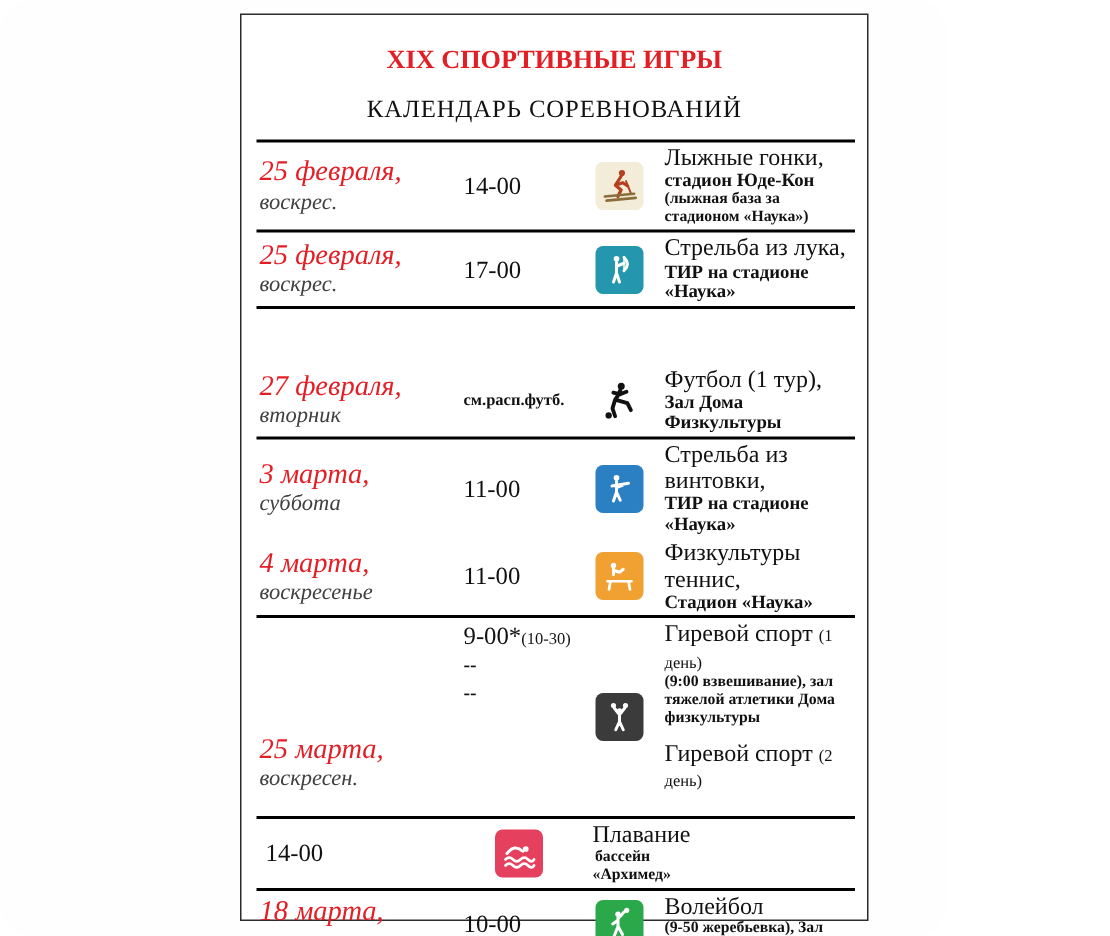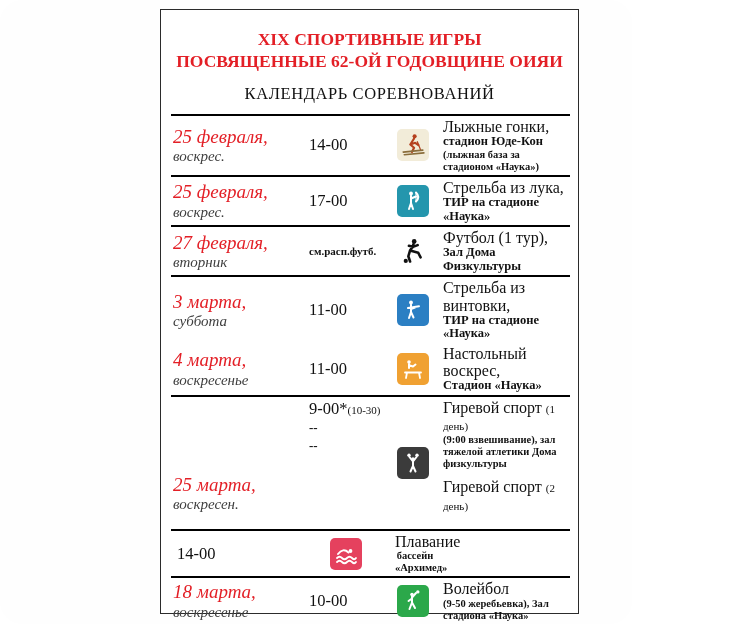--- a/index.html
+++ b/index.html
@@ -27,21 +27,21 @@
   .icon-cell { display:flex; justify-content:center; align-items:center; }
   .event-cell { padding:2px 2px 2px 6px; line-height:1.08; }
   .t  { font-size:16px; }
   .ts { font-size:11px; }
   .l  { font-size:12.5px; font-weight:bold; }
   .n  { font-size:10.5px; font-weight:bold; line-height:1.15; }
   .center { text-align:center; }
   .dash { font-size:13px; font-weight:bold; line-height:1.4; }
   .tm { font-size:16.5px; } .tn { font-size:11px; }
 
-  .s1 .row { min-height:42px; } .s2 .row { min-height:43px; } .s3 .row { min-height:37px; }
+  .s1 .row { min-height:42px; } .s2 .row { min-height:43px; } .s3 .row { min-height:37px;margin-top:37px; }
   .s4 .row { min-height:32px; } .s6 .row { min-height:30px; } .s7 .row { min-height:41px; }
 
   
   .s5grid { display:grid; grid-template-columns:132px 86px 48px 1fr; min-height:76px; }
   .s5grid .ic { grid-column:3; grid-row:1 / 3; align-self:center; justify-self:center; }
   .s5grid .top { align-self:start; padding-top:2px; }
   .s5grid .bot { align-self:end; padding-bottom:16px; }
 
   
   .split { display:flex; }
@@ -67,21 +67,20 @@
   .knight { color:#fff; font-family:"DejaVu Sans",sans-serif; font-size:22px; line-height:1; }
 </style>
 </head>
 <body>
 
 <div class="stage">
   <div class="page">
 
     <div class="hdr">
       <div class="t1">XIX СПОРТИВНЫЕ ИГРЫ</div>
-      <div class="t2">ПОСВЯЩЕННЫЕ 62-ОЙ ГОДОВЩИНЕ ОИЯИ</div>
       <div class="sub">КАЛЕНДАРЬ СОРЕВНОВАНИЙ</div>
     </div>
 
     <div class="cal">
 
       <div class="section s1">
         <div class="row">
           <div class="date-cell">
             <span class="d">25 февраля,</span><br>
             <span class="w">воскрес.</span>
@@ -181,21 +180,21 @@
           <div class="icon-cell">
             <span class="icon bg-tabletennis">
               <svg width="24" height="24" viewBox="0 0 24 24" fill="none" stroke="#fff" stroke-width="2" stroke-linecap="round" stroke-linejoin="round">
                 <circle cx="8" cy="5" r="1.8" fill="#fff" stroke="none"></circle>
                 <path d="M8 7 L8 11 M8 8.2 L12 9.5 L14.5 7.5"></path>
                 <path d="M4 15.5 H20 M6 15.5 L5 21 M18 15.5 L19 21" stroke-width="1.8"></path>
               </svg>
             </span>
           </div>
           <div class="event-cell">
-            <div class="t">Настольный воскрес,</div>
+            <div class="t">Физкультуры теннис,</div>
             <div class="l">Стадион «Наука»</div>
           </div>
         </div>
       </div>
 
       <div class="section s5">
         <div class="s5grid">
           <div class="time-cell top" style="grid-column:2;grid-row:1;">
             <div><span class="tm">9-00*</span><span class="tn">(10-30)</span></div>
             <div class="dash">--</div>

